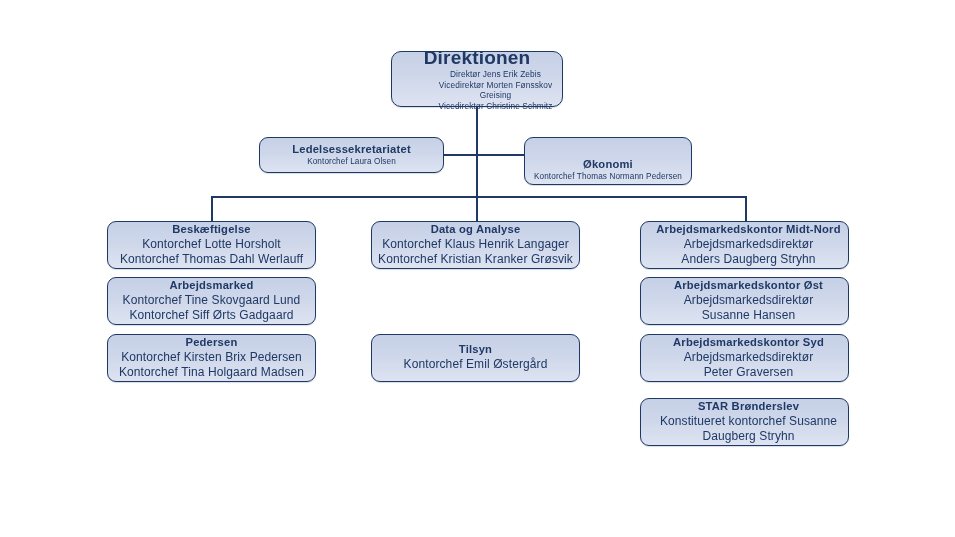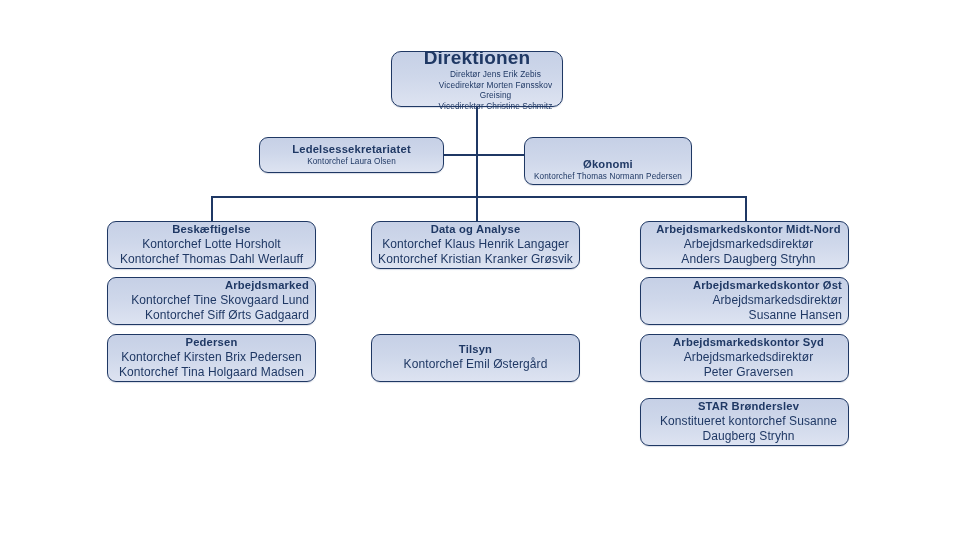--- a/index.html
+++ b/index.html
@@ -72,21 +72,21 @@
   
   .lvl3 { width: 209px; height: 48px; }
   .lvl3 .title { font-size: 11.2px; margin-bottom: 1.5px; }
   .lvl3 .sub { font-size: 12px; }
 
   .col-left  { left: 107px; }
   .col-mid   { left: 371px; }
   .col-right { left: 640px; padding-left: 14px; }
 
   .row-1 { top: 221px; text-align: right; }
-  .row-2 { top: 277px; align-items: flex-end; }
+  .row-2 { top: 277px; }
   .row-3 { top: 334px; }
   .row-4 { top: 398px; }
 </style>
 </head>
 <body>
 
 <div id="canvas">
 
   <div class="line line-v" style="left:476px; top:107px; height:90px;"></div>
 

